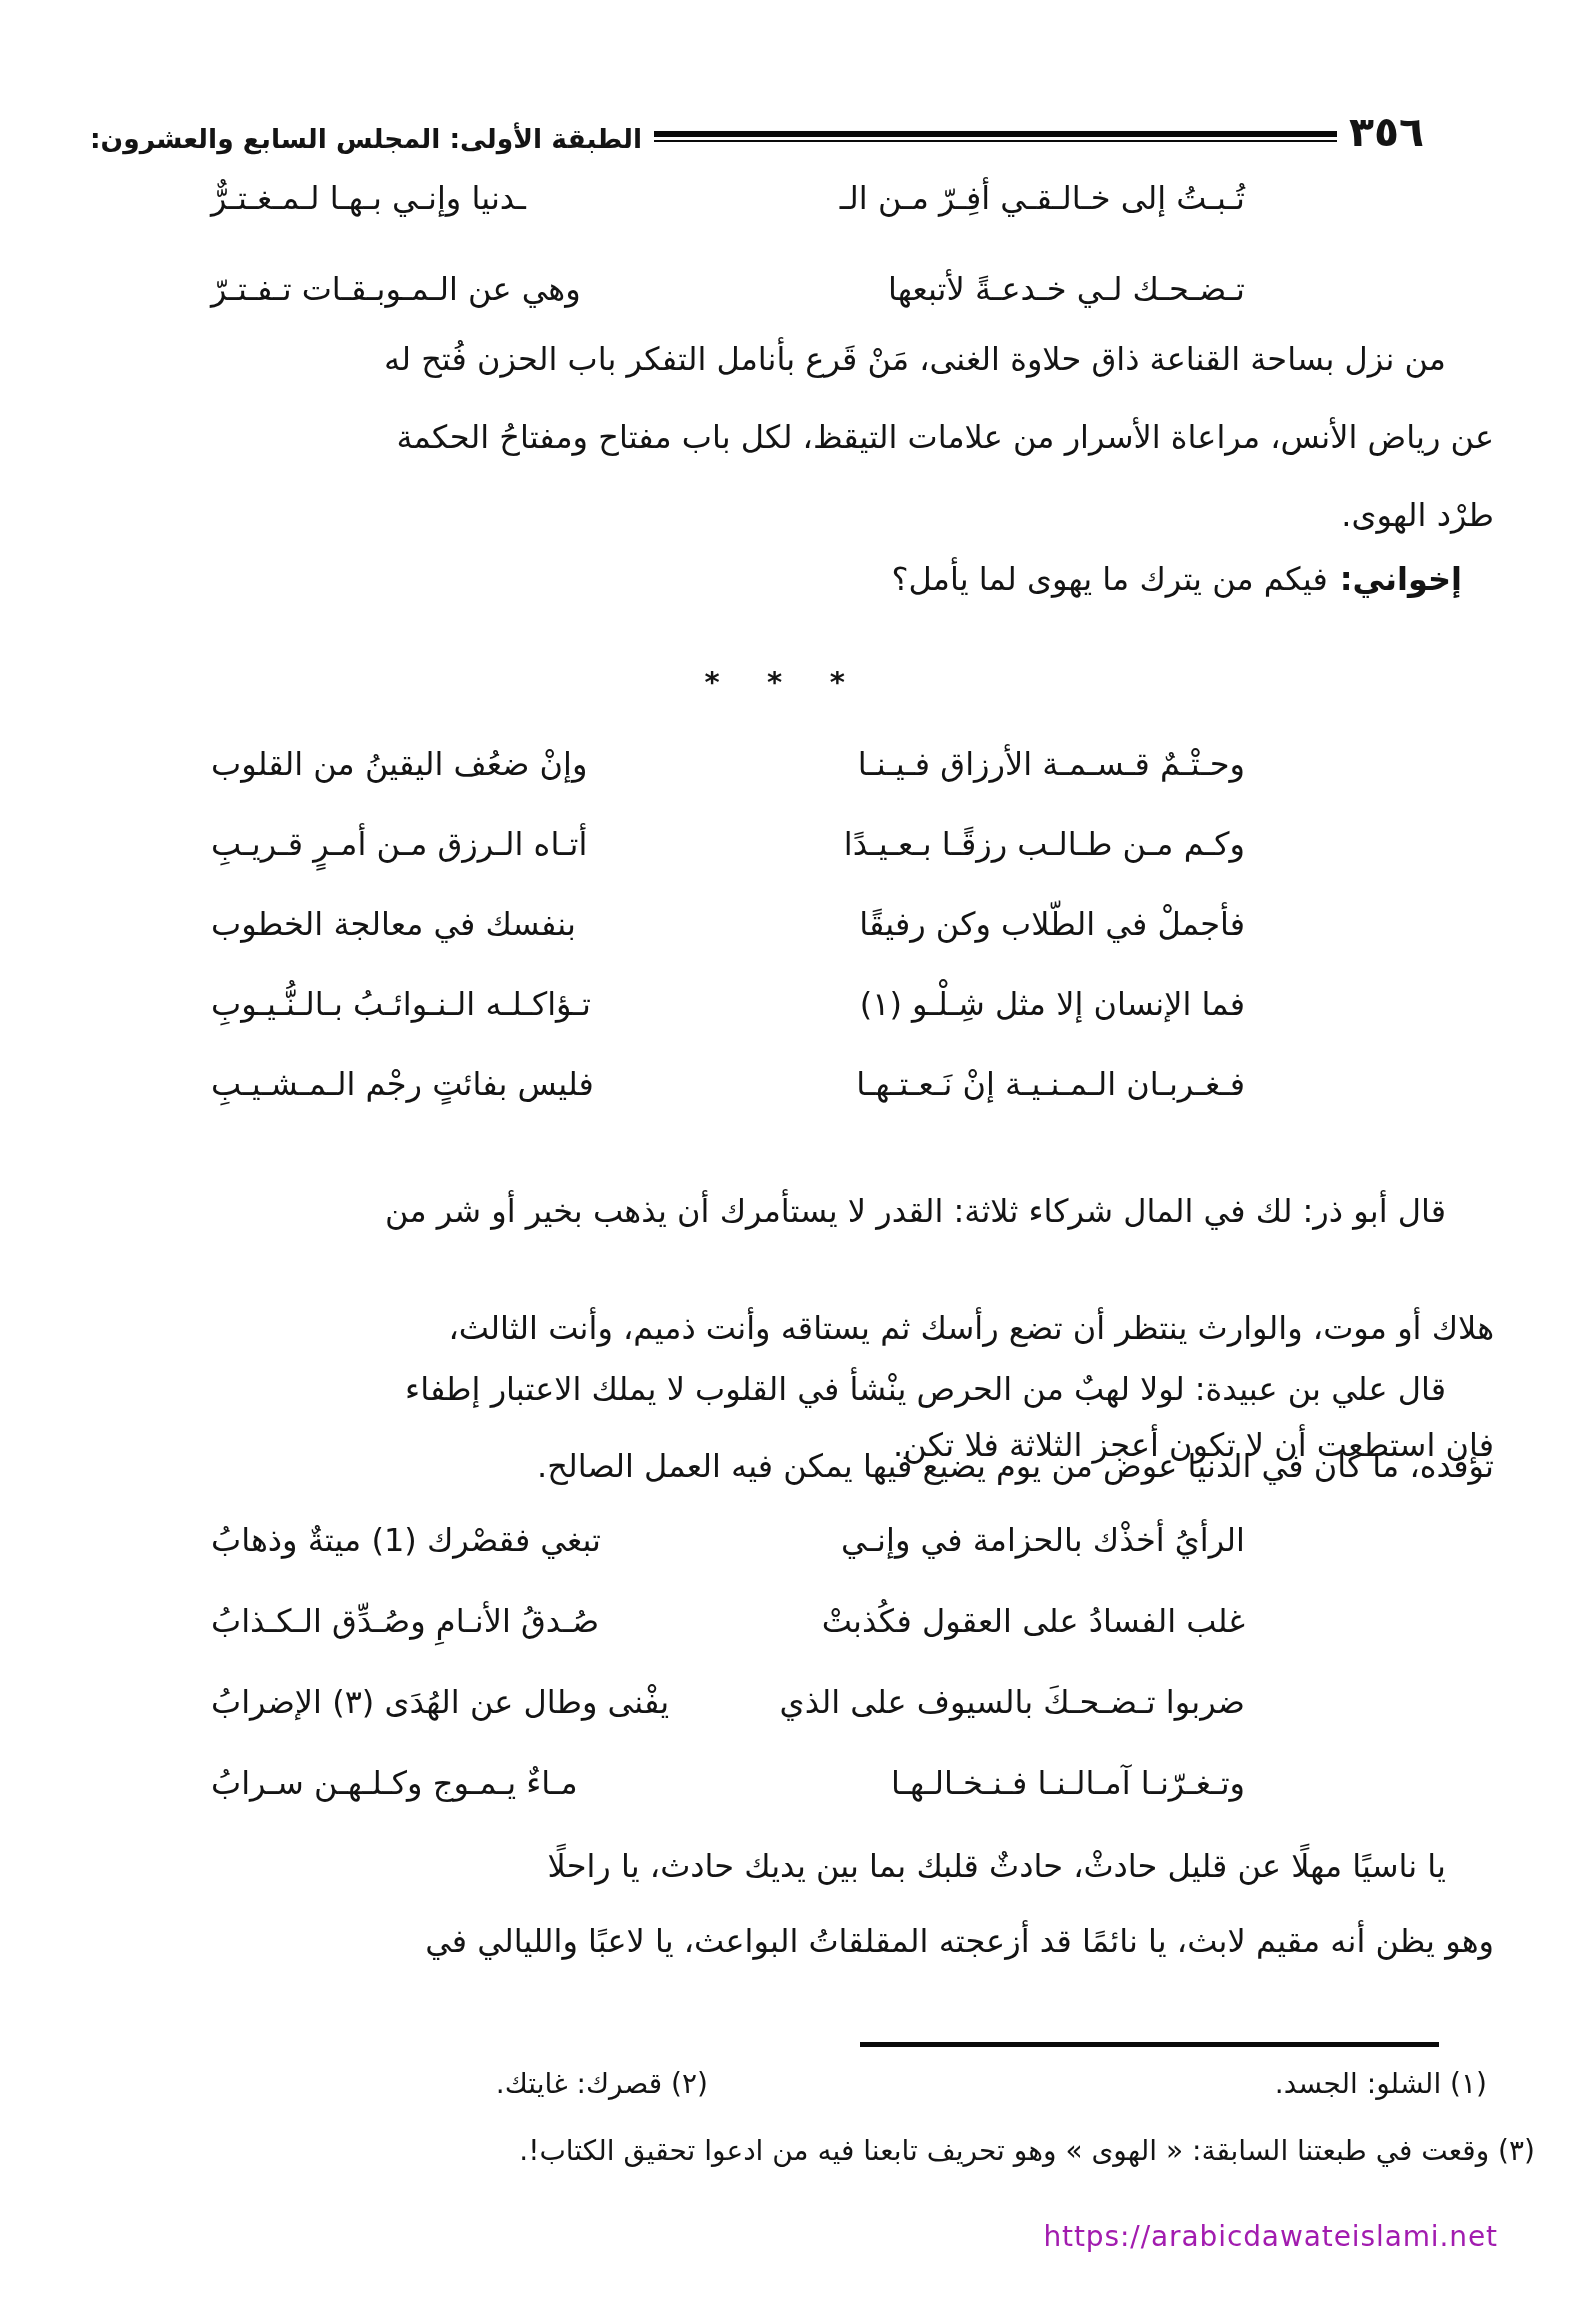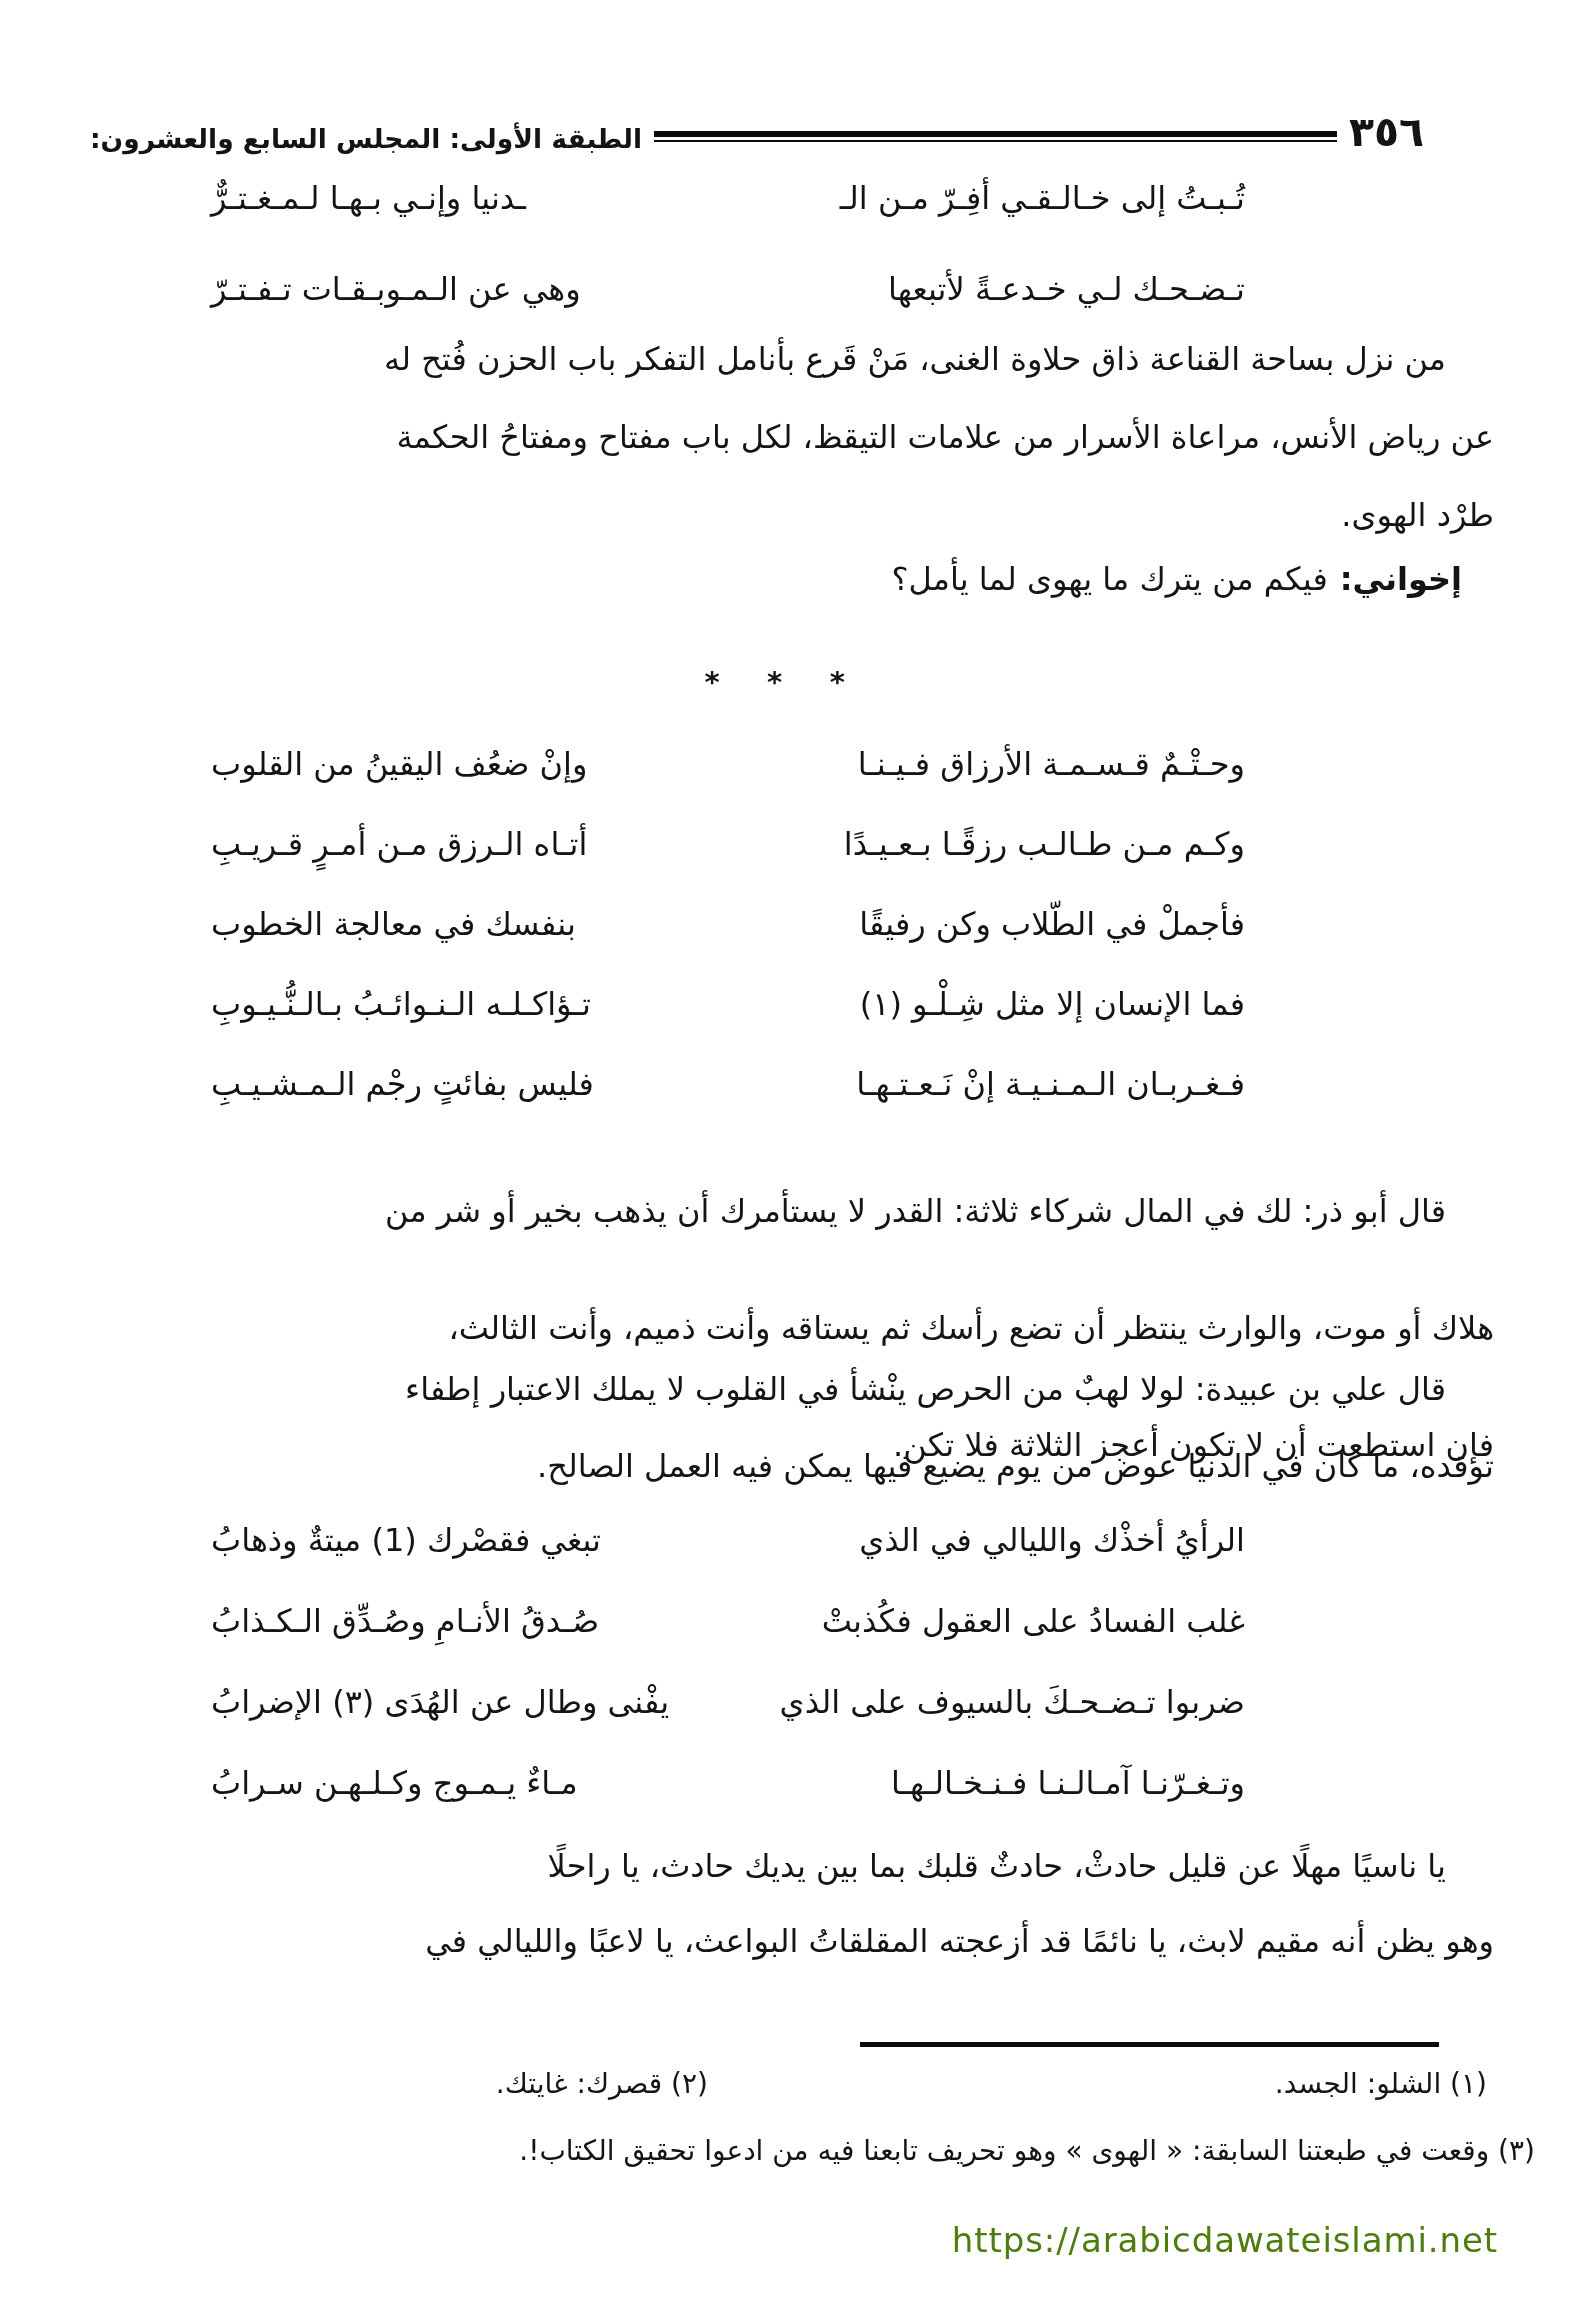--- a/index.html
+++ b/index.html
@@ -69,21 +69,21 @@
   .fn-1 { position:absolute; right:0; top:0; white-space:nowrap; }
   .fn-2 { position:absolute; right:779px; top:0; white-space:nowrap; }
   .fn-line2 {
     position:absolute; top:2134px; right:48px;
     font-size:28px; white-space:nowrap;
   }
 
   
   .watermark {
     position:absolute; top:2220px; right:85px;
-    direction:ltr; font-size:34px; color:#4d7c0f; letter-spacing:0.9px;
+    direction:ltr; font-size:28px; color:#a21caf; letter-spacing:0.9px;
     white-space:nowrap;
   }
 </style>
 </head>
 <body>
 
 <div class="page">
 
   <div class="header">
     <span class="page-number">٣٥٦</span>
@@ -143,21 +143,21 @@
     <div class="line">فإن استطعت أن لا تكون أعجز الثلاثة فلا تكن.</div>
   </div>
 
   <div class="prose para3">
     <div class="line indent">قال علي بن عبيدة: لولا لهبٌ من الحرص ينْشأ في القلوب لا يملك الاعتبار إطفاء</div>
     <div class="line">توقده، ما كان في الدنيا عوض من يوم يضيع فيها يمكن فيه العمل الصالح.</div>
   </div>
 
   <div class="poem poem3">
     <div class="vrow">
-      <span class="hemi">الرأيُ أخذْك والليالي في الذي</span>
+      <span class="hemi">الرأيُ أخذْك بالحزامة في وإنـي</span>
       <span class="hemi">تبغي فقصْرك (1) ميتةٌ وذهابُ</span>
     </div>
     <div class="vrow">
       <span class="hemi">غلب الفسادُ على العقول فكُذبتْ</span>
       <span class="hemi">صُـدقُ الأنـامِ وصُـدِّق الـكـذابُ</span>
     </div>
     <div class="vrow">
       <span class="hemi">ضربوا تـضـحـكَ بالسيوف على الذي</span>
       <span class="hemi">يفْنى وطال عن الهُدَى (٣) الإضرابُ</span>
     </div>

